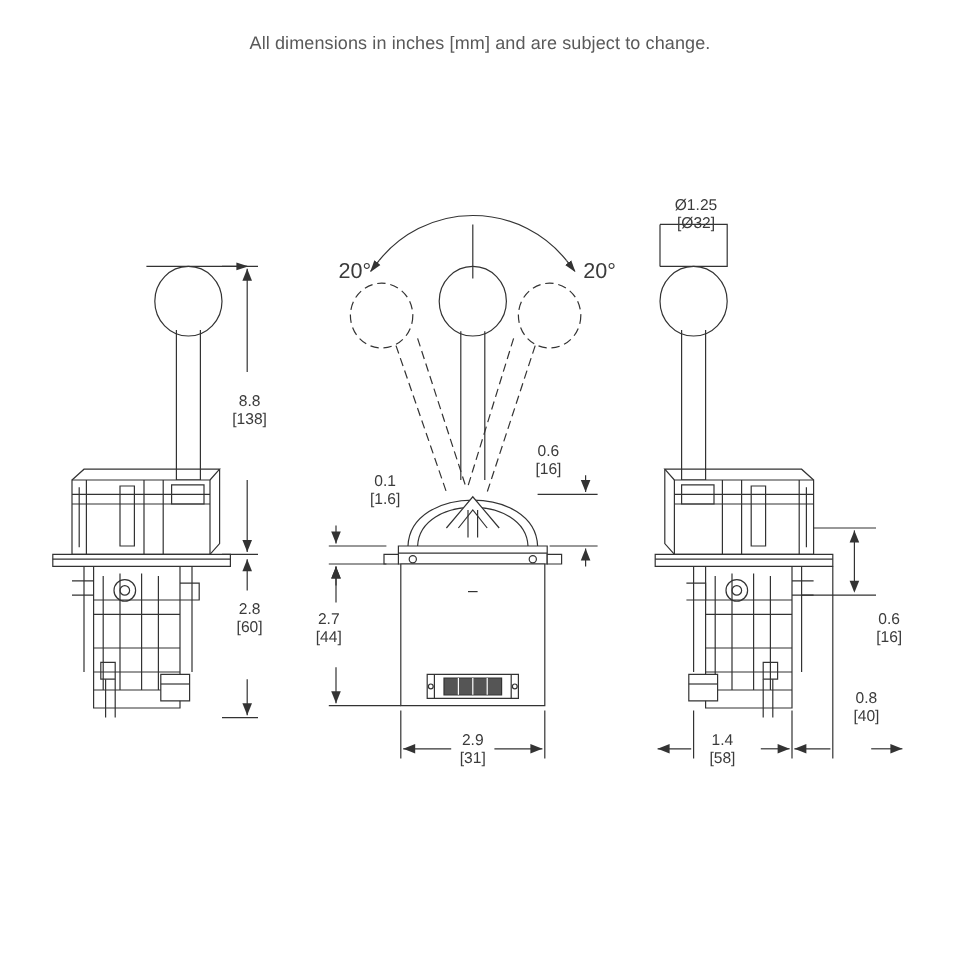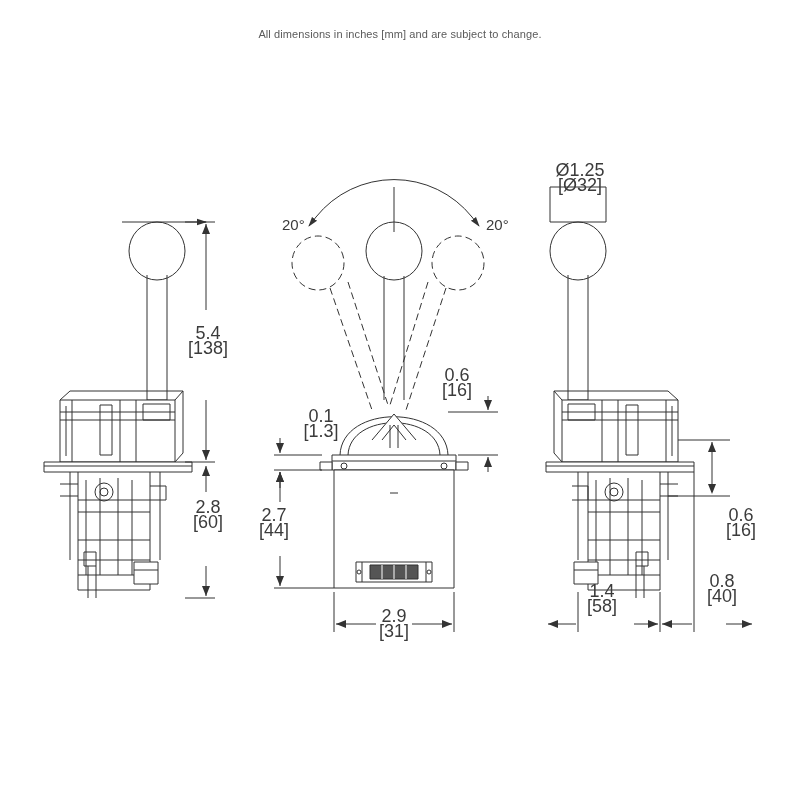--- a/index.html
+++ b/index.html
@@ -19,35 +19,35 @@
     position: relative;
     width: 800px;
     height: 800px;
   }
   .note {
     position: absolute;
     left: 0;
     top: 28px;
     width: 800px;
     text-align: center;
-    font-size: 11px;
+    font-size: 15px;
     color: #5a5a5a;
     letter-spacing: 0.1px;
   }
   .dim {
     position: absolute;
-    font-size: 18px;
+    font-size: 13px;
     line-height: 15px;
     color: #3b3b3b;
     text-align: center;
     white-space: pre;
   }
   .ang {
     position: absolute;
-    font-size: 15px;
+    font-size: 18px;
     color: #3b3b3b;
   }
   svg { position: absolute; left: 0; top: 0; }
 </style>
 </head>
 <body>
 
 <div id="stage">
 
   <div class="note">All dimensions in inches [mm] and are subject to change.</div>
@@ -230,36 +230,36 @@
 
         <path d="M694 472 L694 632"></path>
         <path d="M662 624 L692 624"></path>
         <path d="M662 624 L672 620 L672 628 Z" fill="#333" stroke="none"></path>
         <path d="M726 624 L752 624"></path>
         <path d="M752 624 L742 620 L742 628 Z" fill="#333" stroke="none"></path>
       </g>
     </g>
   </svg>
 
-  <div class="dim" style="left:182px; top:326px; width:52px;"><span>5.4</span><br><span>[138]</span></div>
+  <div class="dim" style="left:182px; top:326px; width:52px;"><span>8.8</span><br><span>[138]</span></div>
 
   <div class="dim" style="left:182px; top:500px; width:52px;"><span>2.8</span><br><span>[60]</span></div>
 
-  <div class="dim" style="left:296px; top:393px; width:50px;margin-top:16px;"><span>0.1</span><br><span>[1.3]</span></div>
+  <div class="dim" style="left:296px; top:393px; width:50px;"><span>0.1</span><br><span>[1.6]</span></div>
 
   <div class="dim" style="left:432px; top:368px; width:50px;"><span>0.6</span><br><span>[16]</span></div>
 
   <div class="dim" style="left:248px; top:508px; width:52px;"><span>2.7</span><br><span>[44]</span></div>
 
   <div class="dim" style="left:368px; top:609px; width:52px;"><span>2.9</span><br><span>[31]</span></div>
 
   <div class="dim" style="left:552px; top:163px; width:56px;"><span>Ø1.25</span><br><span>[Ø32]</span></div>
 
   <div class="dim" style="left:716px; top:508px; width:50px;"><span>0.6</span><br><span>[16]</span></div>
 
-  <div class="dim" style="left:576px; top:584px; width:52px;text-align:center;"><span>1.4</span><br><span>[58]</span></div>
+  <div class="dim" style="left:576px; top:609px; width:52px;text-align:center;"><span>1.4</span><br><span>[58]</span></div>
 
   <div class="dim" style="left:696px; top:574px; width:52px;"><span>0.8</span><br><span>[40]</span></div>
 
   <div class="ang" style="left:282px; top:216px;">20°</div>
   <div class="ang" style="left:486px; top:216px;">20°</div>
 
 </div>
 
 </body></html>

